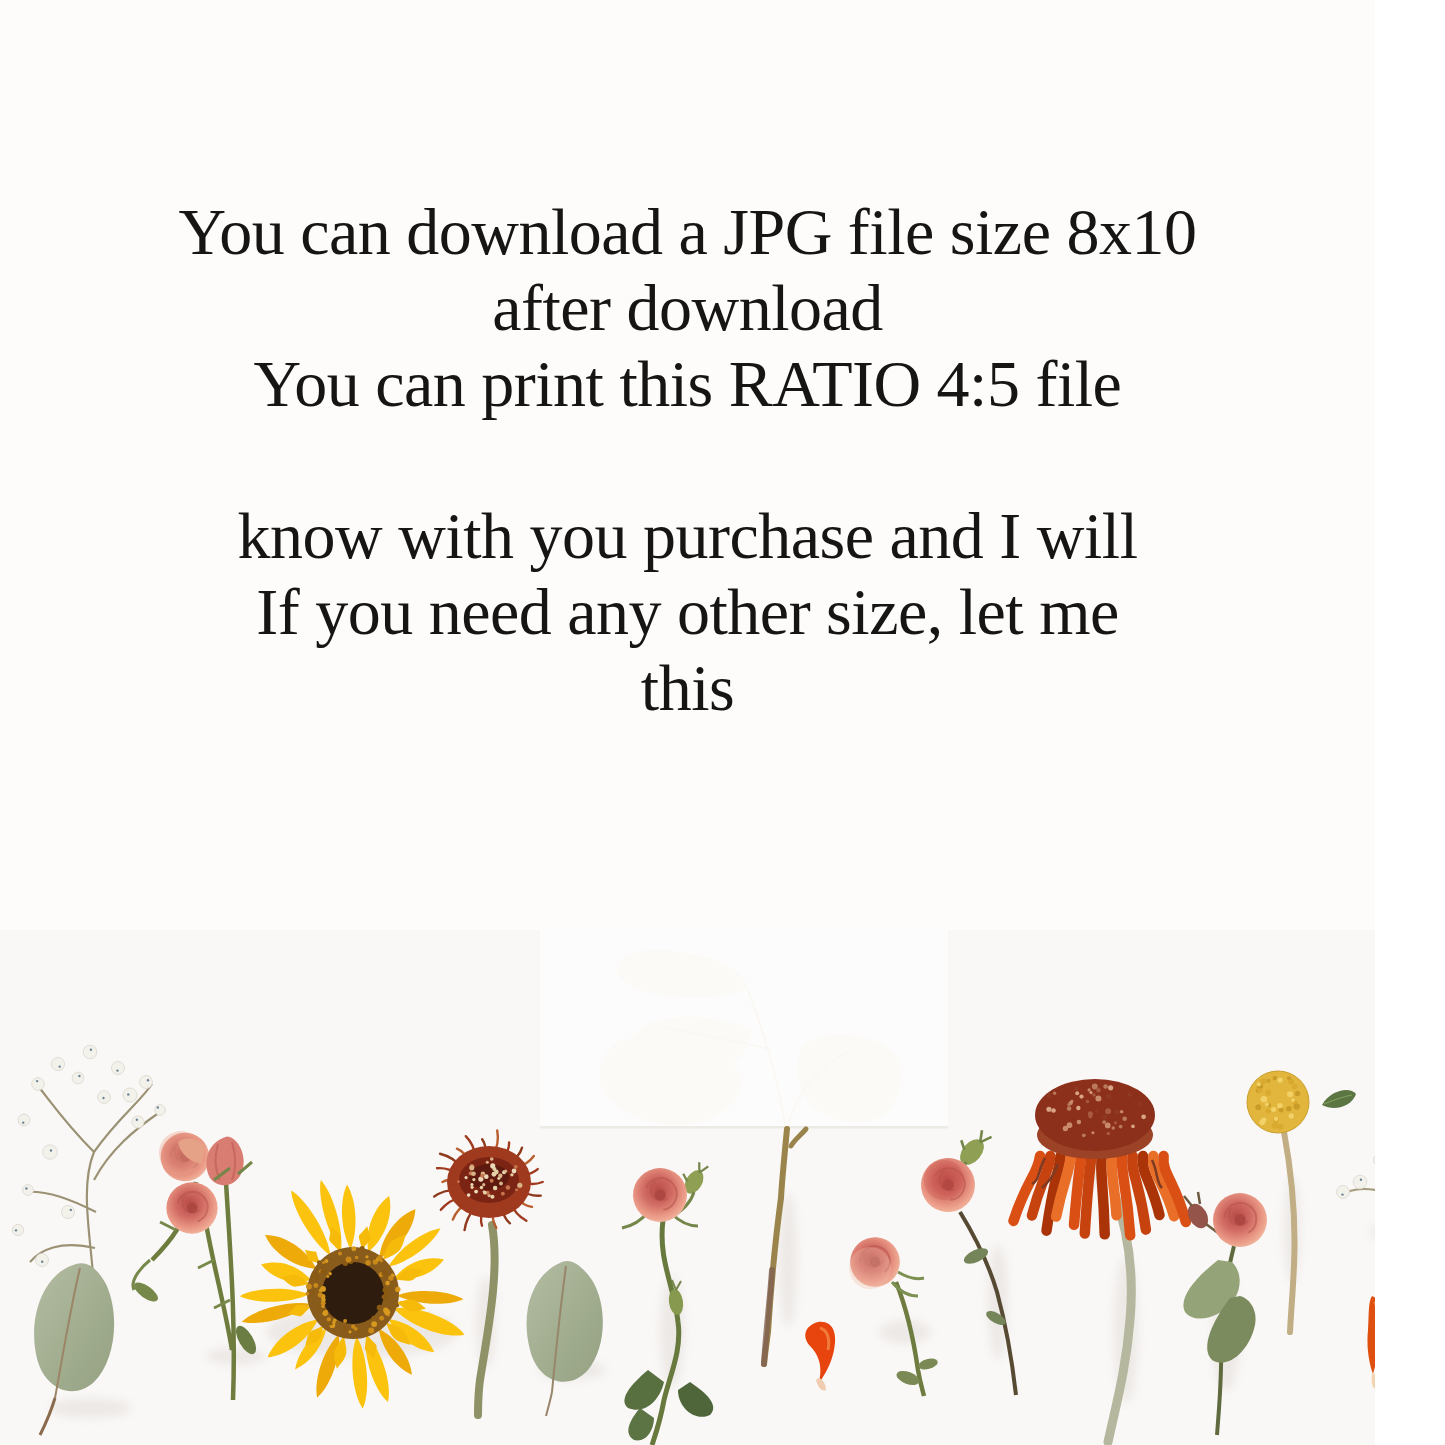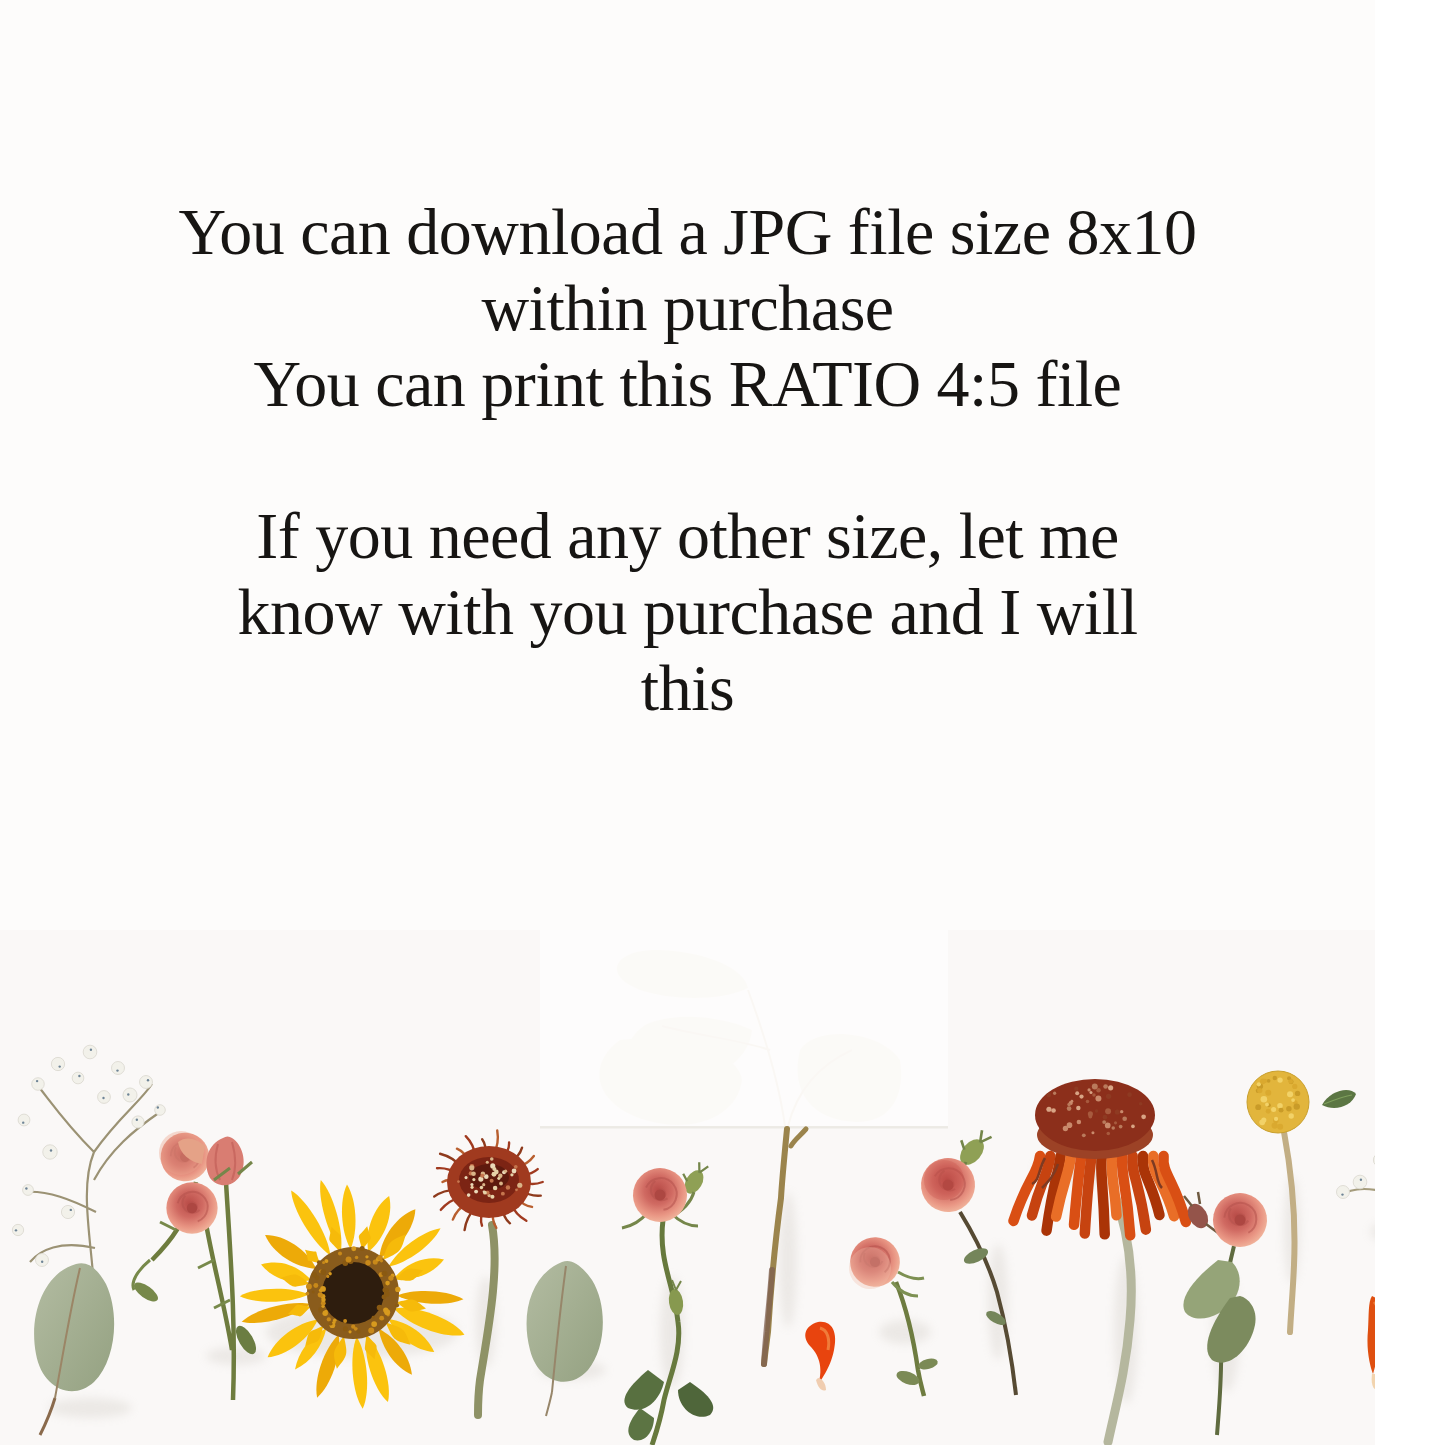--- a/index.html
+++ b/index.html
@@ -27,25 +27,25 @@
     display:block;
   }
 </style>
 </head>
 <body>
 
 <div class="canvas">
 
   <div class="info-text">
     <div class="text-line">You can download a JPG file size 8x10</div>
-    <div class="text-line">within purchase</div>
+    <div class="text-line">after download</div>
     <div class="text-line">You can print this RATIO 4:5 file</div>
     <div class="text-line"></div>
+    <div class="text-line">know with you purchase and I will</div>
     <div class="text-line">If you need any other size, let me</div>
-    <div class="text-line">know with you purchase and I will</div>
     <div class="text-line">this</div>
   </div>
 
   <svg class="photo" viewBox="0 0 1445 515" xmlns="http://www.w3.org/2000/svg">
     <defs>
       <radialGradient id="roseGrad" cx="45%" cy="42%" r="62%">
         <stop offset="0" stop-color="#b84b47"></stop>
         <stop offset="0.42" stop-color="#d06a62"></stop>
         <stop offset="0.75" stop-color="#e99684"></stop>
         <stop offset="1" stop-color="#f2b9a0"></stop>

